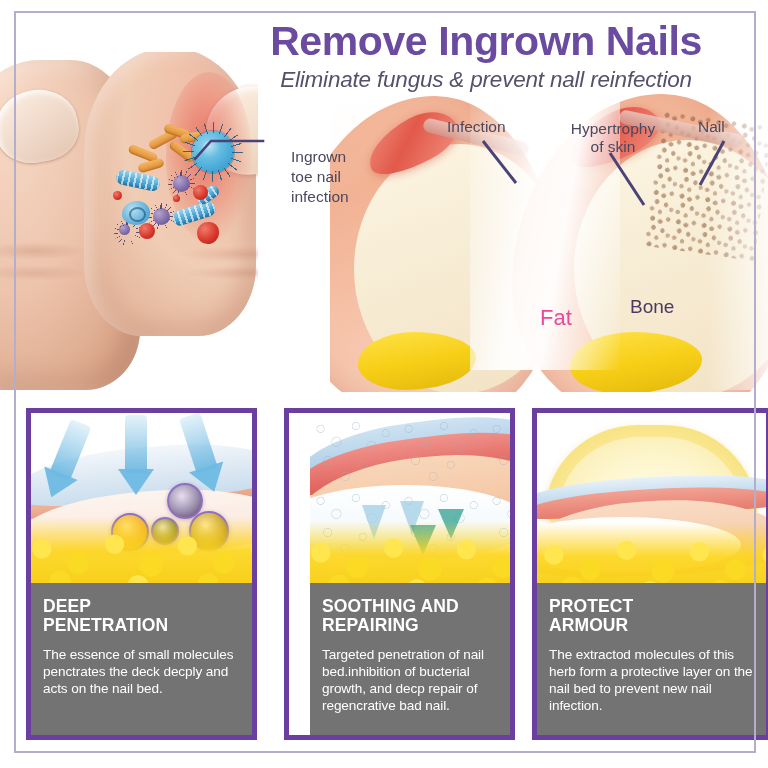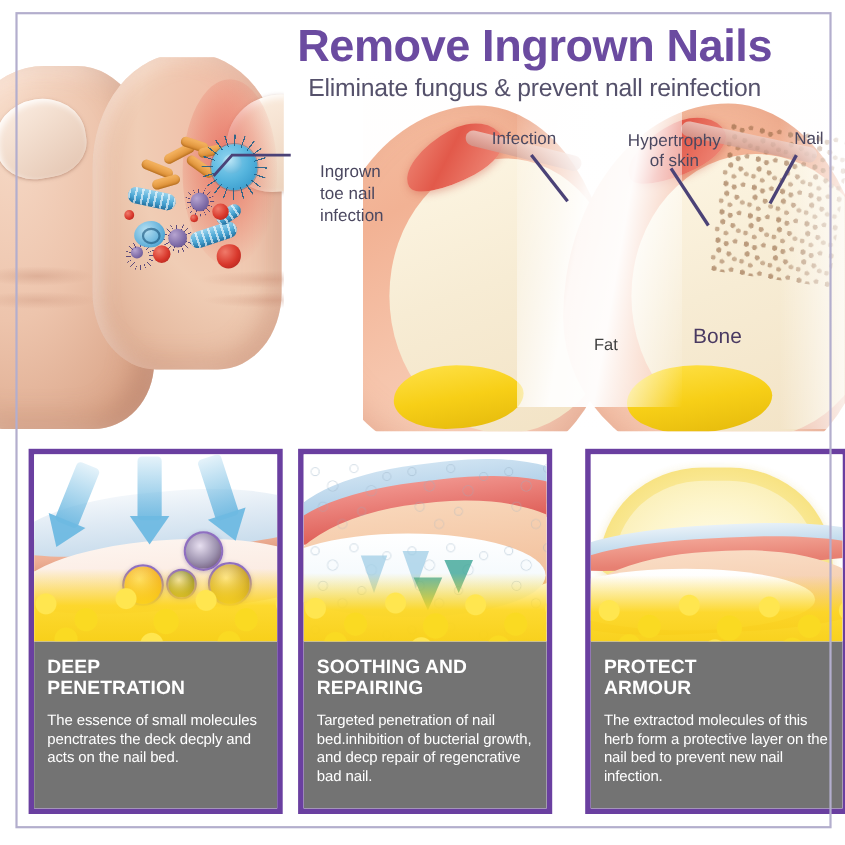--- a/index.html
+++ b/index.html
@@ -53,20 +53,21 @@
     line-height: 1.05;
     white-space: nowrap;
   }
   .subtitle {
     margin-top: 4px;
     font-size: 22.5px;
     color: #55516b;
     font-weight: 400;
     letter-spacing: -0.2px;
     white-space: nowrap;
+    font-style: italic;
   }
 
   
   .toe-photo {
     position: absolute;
     left: 0px; top: 52px;
     width: 258px; height: 340px;
     overflow: hidden;
   }
   
@@ -327,43 +328,43 @@
     position: absolute;
     font-size: 15.5px;
     color: #4b4860;
     line-height: 1.15;
     text-align: center;
     z-index: 25;
     white-space: nowrap;
   }
   .lbl-infection   { left: 447px; top: 118px; }
   .lbl-hyper       { left: 558px; top: 120px; text-align: center; white-space: normal; width: 110px;}
-  .lbl-nail        { left: 722px; top: 118px; }
-  .lbl-fat  { position:absolute; left: 540px; top: 305px; font-size: 15px; color: #404040; z-index: 25;}
+  .lbl-nail        { left: 698px; top: 118px; }
+  .lbl-fat  { position:absolute; left: 540px; top: 305px; font-size: 22px; color: #ec4899; z-index: 25;}
   .lbl-bone { position:absolute; left: 630px; top: 296px; font-size: 19px; color: #4a3a62; z-index: 25;}
 
   
   .cards {
     position: absolute;
     left: 0; top: 400px;
     width: 768px; height: 352px;
   }
   .card {
     position: absolute;
     top: 8px;
     width: 231px;
     height: 332px;
     border: 5px solid #6a3fa0;
     background: #ffffff;
     overflow: hidden;
     display: flex;
     flex-direction: column;
   }
   .card-1 { left: 26px; }
-  .card-2 { left: 271px; }
+  .card-2 { left: 284px; padding-left: 21px; }
   .card-3 { left: 532px; width: 239px; }
 
   .card-img {
     position: relative;
     width: 100%;
     height: 170px;
     background: #ffffff;
     overflow: hidden;
     flex: 0 0 auto;
   }

